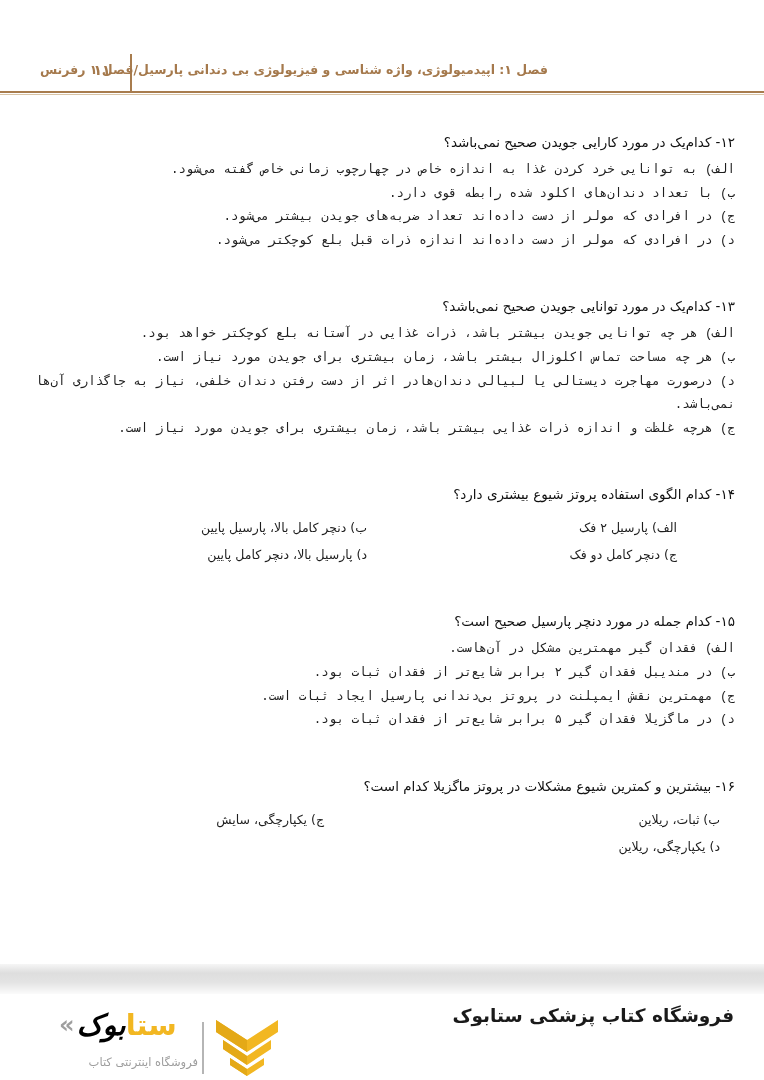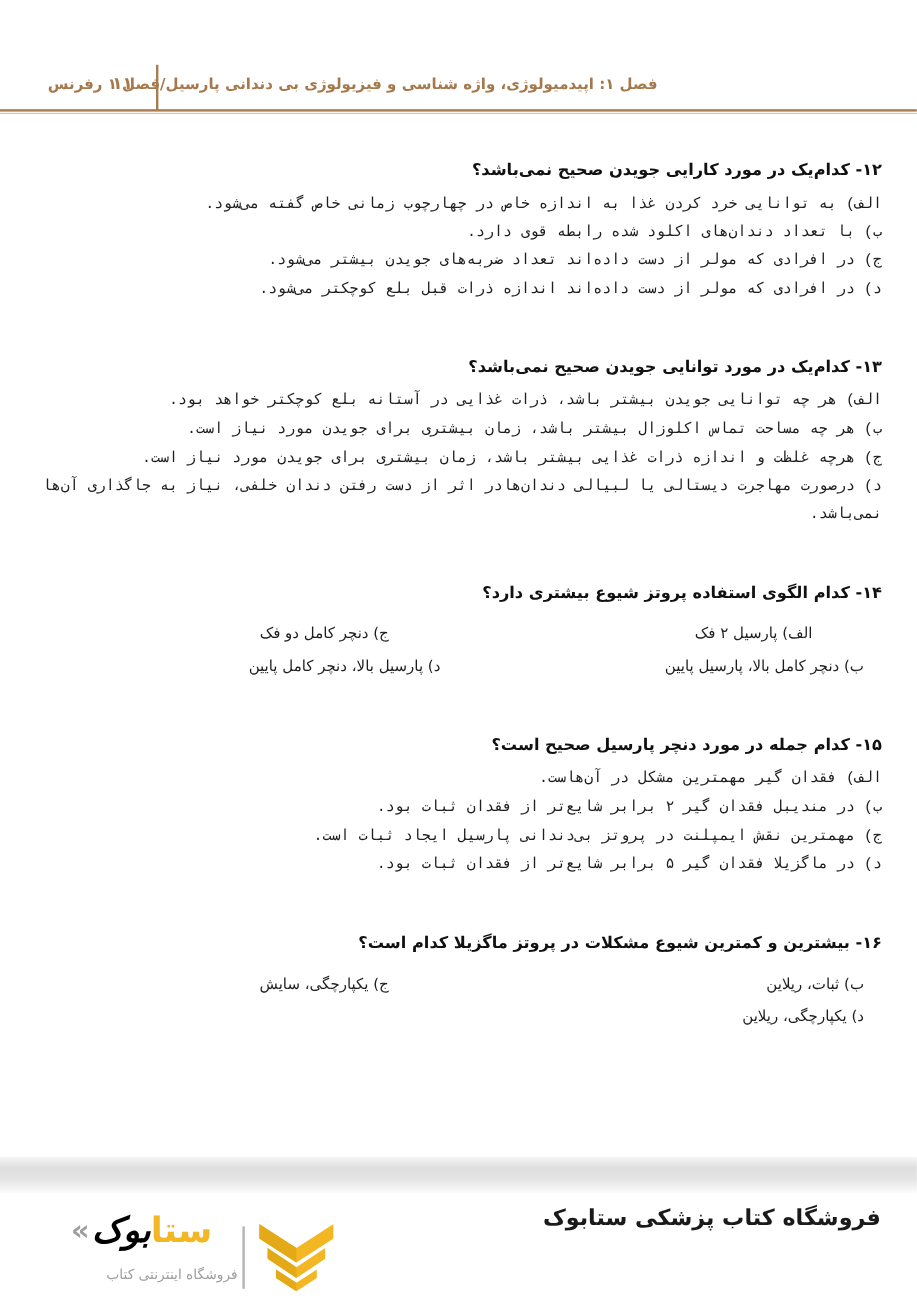--- a/index.html
+++ b/index.html
@@ -25,21 +25,21 @@
   .hrule-dark{position:absolute;left:0;right:0;top:91px;height:2px;background:#A87C4E;}
   .hrule-light{position:absolute;left:0;right:0;top:94px;height:1px;background:#D9C4A6;}
 
   
   .content{
     position:absolute;top:95px;left:29px;right:29px;
     direction:rtl;text-align:right;color:#1E1E1E;
     padding-top:38px;
   }
   .q h3{
-    margin:0 0 7px 0;font-size:13.5px;line-height:19px;font-weight:bold;color:#111;
+    margin:0 0 7px 0;font-size:13.5px;line-height:19px;font-weight:normal;color:#111;
   }
   .q p.opt{margin:0;font-size:12.5px;line-height:23.6px;font-family:Liberation Mono, monospace;}
   .q + .q{margin-top:44px;}
   .optgrid{display:grid;grid-template-columns:1fr 1fr;padding-top:3px;}
   .optgrid .cell{margin:0;font-size:12.5px;line-height:27px;}
   .optgrid .c-right{padding-right:58px;}
   .optgrid .c-left{padding-right:15px;}
 
   
   .shadow-band{
@@ -95,30 +95,30 @@
       <p class="opt">الف) به توانایی خرد کردن غذا به اندازه خاص در چهارچوب زمانی خاص گفته می‌شود.</p>
       <p class="opt">ب) با تعداد دندان‌های اکلود شده رابطه قوی دارد.</p>
       <p class="opt">ج) در افرادی که مولر از دست داده‌اند تعداد ضربه‌های جویدن بیشتر می‌شود.</p>
       <p class="opt">د) در افرادی که مولر از دست داده‌اند اندازه ذرات قبل بلع کوچکتر می‌شود.</p>
     </section>
 
     <section class="q">
       <h3>۱۳- کدام‌یک در مورد توانایی جویدن صحیح نمی‌باشد؟</h3>
       <p class="opt">الف) هر چه توانایی جویدن بیشتر باشد، ذرات غذایی در آستانه بلع کوچکتر خواهد بود.</p>
       <p class="opt">ب) هر چه مساحت تماس اکلوزال بیشتر باشد، زمان بیشتری برای جویدن مورد نیاز است.</p>
+      <p class="opt">د) درصورت مهاجرت دیستالی یا لبیالی دندان‌هادر اثر از دست رفتن دندان خلفی، نیاز به جاگذاری آن‌ها نمی‌باشد.</p>
       <p class="opt">ج) هرچه غلظت و اندازه ذرات غذایی بیشتر باشد، زمان بیشتری برای جویدن مورد نیاز است.</p>
-      <p class="opt">د) درصورت مهاجرت دیستالی یا لبیالی دندان‌هادر اثر از دست رفتن دندان خلفی، نیاز به جاگذاری آن‌ها نمی‌باشد.</p>
     </section>
 
     <section class="q">
       <h3>۱۴- کدام الگوی استفاده پروتز شیوع بیشتری دارد؟</h3>
       <div class="optgrid">
         <p class="cell c-right">الف) پارسیل ۲ فک</p>
+        <p class="cell c-left">ب) دنچر کامل بالا، پارسیل پایین</p>
         <p class="cell c-right">ج) دنچر کامل دو فک</p>
-        <p class="cell c-left">ب) دنچر کامل بالا، پارسیل پایین</p>
         <p class="cell c-left">د) پارسیل بالا، دنچر کامل پایین</p>
       </div>
     </section>
 
     <section class="q">
       <h3>۱۵- کدام جمله در مورد دنچر پارسیل صحیح است؟</h3>
       <p class="opt">الف) فقدان گیر مهمترین مشکل در آن‌هاست.</p>
       <p class="opt">ب) در مندیبل فقدان گیر ۲ برابر شایع‌تر از فقدان ثبات بود.</p>
       <p class="opt">ج) مهمترین نقش ایمپلنت در پروتز بی‌دندانی پارسیل ایجاد ثبات است.</p>
       <p class="opt">د) در ماگزیلا فقدان گیر ۵ برابر شایع‌تر از فقدان ثبات بود.</p>

